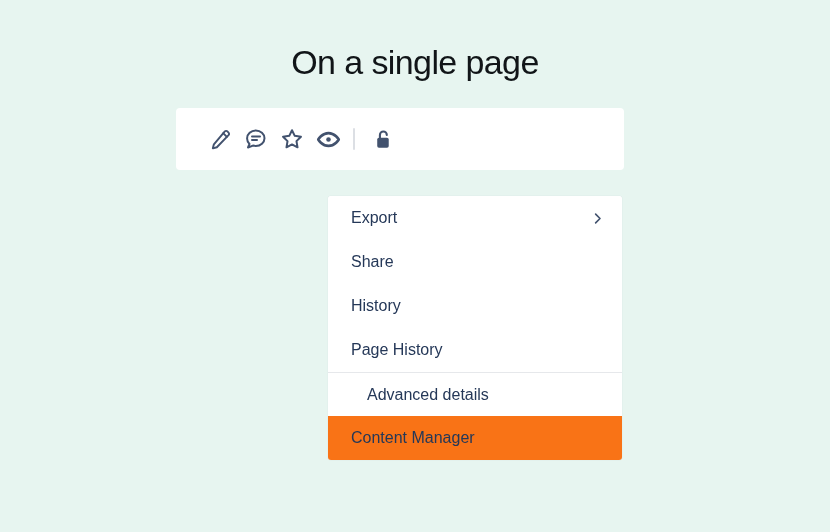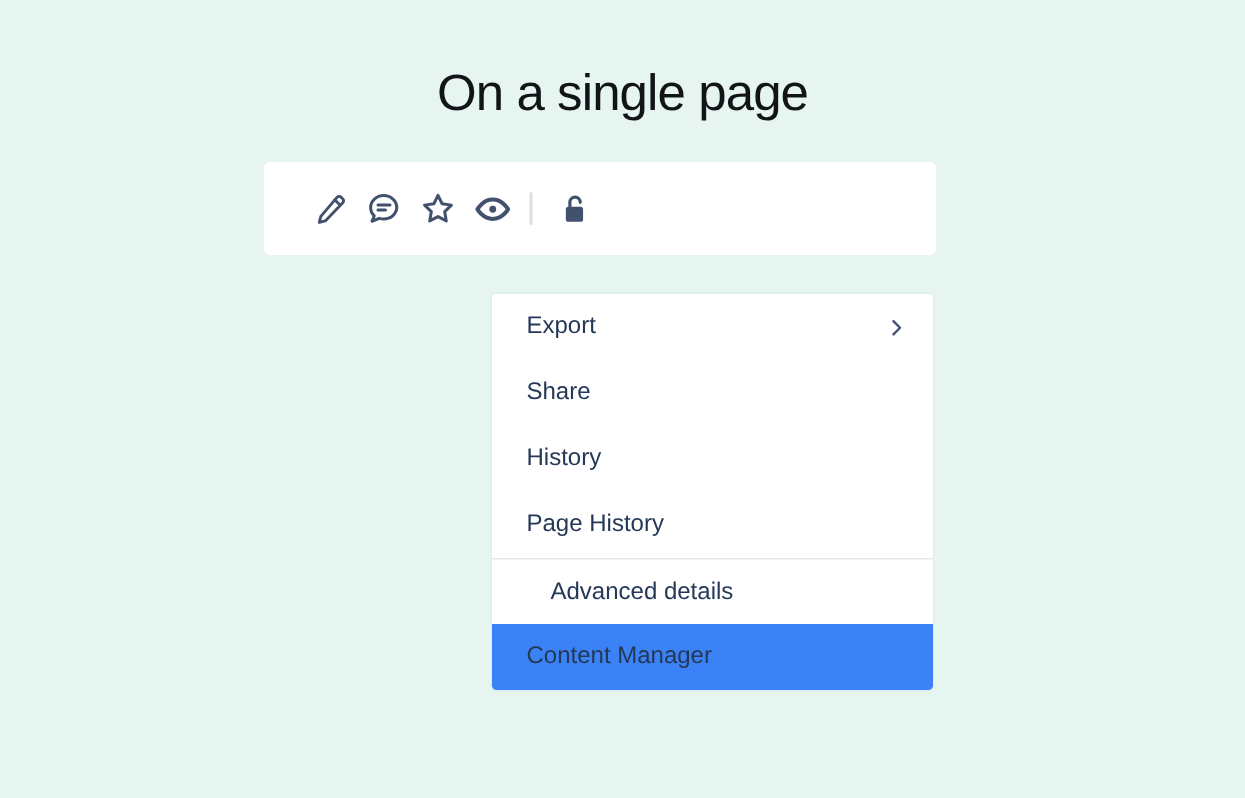--- a/index.html
+++ b/index.html
@@ -152,21 +152,21 @@
     justify-content: space-between;
     padding: 0 17px 0 23px;
     font-size: 16px;
     color: #253858;
     cursor: pointer;
     background: #ffffff;
     box-sizing: border-box;
     white-space: nowrap;
   }
   .menu-item.hovered {
-    background: #3b82f6;
+    background: #f97316;
   }
   .menu-item.has-top-divider {
     border-top: 1px solid #e6e8eb;
     padding-left: 39px;
   }
   .menu-label { line-height: 1; }
   .submenu-chevron {
     color: #42526e;
     display: flex;
     align-items: center;

